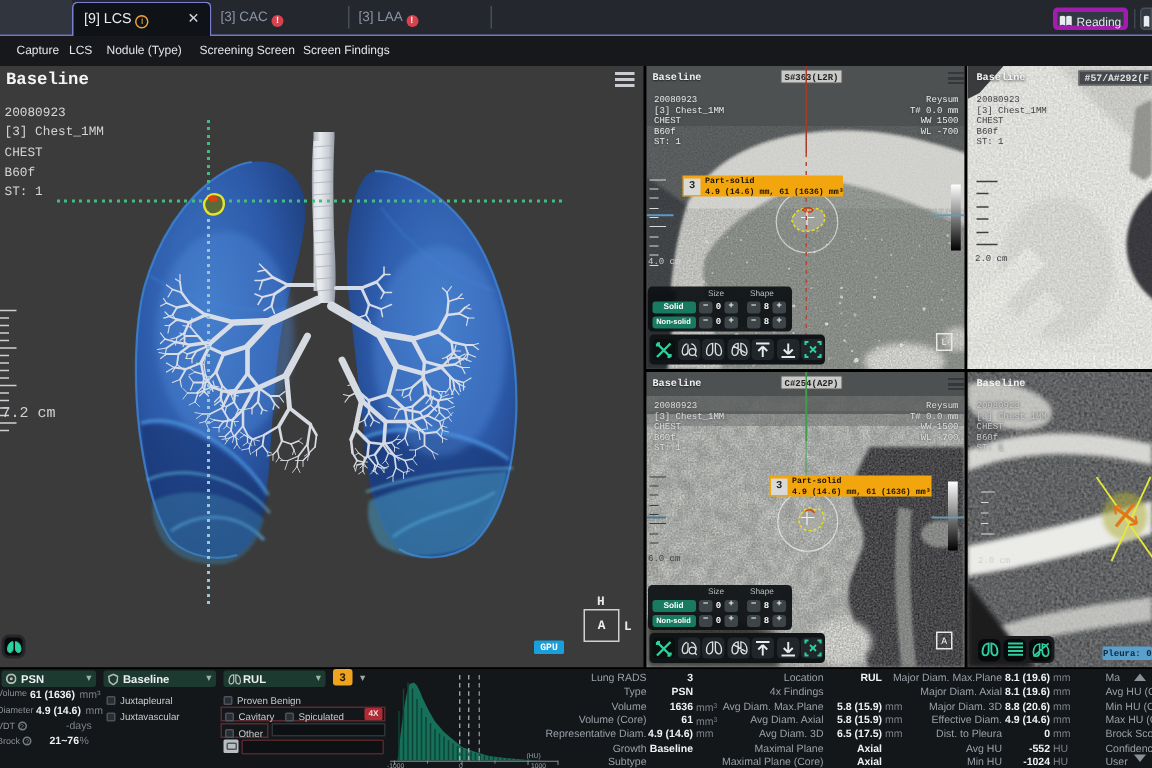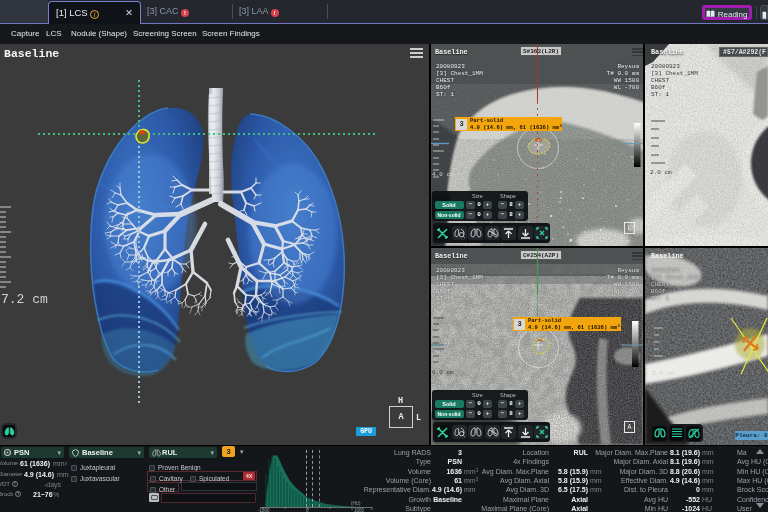--- a/index.html
+++ b/index.html
@@ -48,37 +48,37 @@
 .step b{position:absolute;top:0;width:9px;height:8px;background:#3e4549;border-radius:2px;color:#e8ecee;text-align:center;line-height:7px;font-size:6px;font-weight:bold}
 .step i{position:absolute;top:0;left:9px;width:8px;height:8px;color:#ffffff;text-align:center;line-height:8px;font-size:6px;font-style:normal;font-weight:bold;font-family:"Liberation Mono",monospace}
 .toolbar{position:absolute;width:117px;height:20px;background:#101416;border-radius:3px}
 .tbtn{position:absolute;top:2.5px;width:15px;height:14.5px;background:#20262a;border-radius:3px}
 .lbox{position:absolute;width:11px;height:12px;border:1px solid #e8e8e8;color:#f0f0f0;font-size:6.5px;text-align:center;line-height:12px;font-family:"Liberation Mono",monospace}
 </style></head><body>
 <div id="app">
 <div id="tabbar">
  <div id="tabstub"></div>
  <div id="tabline"></div>
- <div id="activetab"><span style="margin-left:7px">[1] LCS</span> <span class="infoi">i</span><span style="position:absolute;right:7px;top:0;color:#cfd4da">✕</span></div>
+ <div id="activetab"><span style="margin-left:7px">[9] LCS</span> <span class="infoi">i</span><span style="position:absolute;right:7px;top:0;color:#cfd4da">✕</span></div>
  <span class="tab2" style="left:147px">[3] CAC <span class="reddot">!</span></span>
  <span class="tab2" style="left:239px">[3] LAA <span class="reddot">!</span></span>
  <div class="tdiv" style="left:232px"></div>
  <div class="tdiv" style="left:327px"></div>
  <div id="readingbtn"><svg width="9" height="8" viewBox="0 0 9 8" style="vertical-align:-1px">
           <path d="M0.5 1 C1.5 0.3 3 0.3 4.2 1 L4.2 7 C3 6.3 1.5 6.3 0.5 7 Z M4.8 1 C6 0.3 7.5 0.3 8.5 1 L8.5 7 C7.5 6.3 6 6.3 4.8 7 Z" fill="#e8ecf0"></path>
         </svg> Reading</div>
  <div class="abs" style="left:756px;top:6px;width:1px;height:13px;background:#3f454d"></div>
       <div id="btn2"><svg width="6" height="9" viewBox="0 0 6 9" style="margin-left:0.5px;margin-top:3px">
           <path d="M0.5 1 C1.5 0.3 3 0.3 4.2 1 L4.2 8 C3 7.3 1.5 7.3 0.5 8 Z" fill="#e8ecf0"></path>
         </svg></div>
 </div>
 <div id="menubar">
  <span style="left:11px">Capture</span>
       <span style="left:46px">LCS</span>
-      <span style="left:71px">Nodule (Shape)</span>
+      <span style="left:71px">Nodule (Type)</span>
       <span style="left:133px">Screening Screen</span>
       <span style="left:202px">Screen Findings</span>
 </div>
 <div id="main">
  <div id="lpanel">
         <svg width="429" height="401" style="position:absolute;left:0;top:0">
 <defs>
 <radialGradient id="lgrad" cx="42%" cy="38%" r="72%">
  <stop offset="0%" stop-color="#3f7ccc"></stop>
               <stop offset="55%" stop-color="#2c5cb0"></stop>
@@ -642,20 +642,25 @@
 </g>
 </svg>
 <div class="abs" style="left:38px;top:89px;width:340px;height:2px;background:repeating-linear-gradient(90deg,#3fbf7f 0 2px,transparent 2px 5px)"></div>
 <div class="abs" style="left:138px;top:36px;width:2px;height:54px;background:repeating-linear-gradient(180deg,#3fbf7f 0 2px,transparent 2px 5px)"></div>
 <div class="abs" style="left:138px;top:92px;width:2px;height:270px;background:repeating-linear-gradient(180deg,#9cc4da 0 2px,transparent 2px 5px)"></div>
 <svg width="24" height="24" viewBox="0 0 24 24" style="position:absolute;left:131px;top:80px">
  <path d="M7 8 C10 4 17 5 18 10 C19 15 16 19 11 19 C7 19 5 15 5 12 C5 10 6 9 7 8 Z" fill="#5a6a3a" stroke="#e8e22a" stroke-width="1.6"></path>
  <path d="M8 8 C10 6 13 6 14 9 C13 11 9 11 8 8 Z" fill="#d04818" stroke="#e03a10" stroke-width="0.8"></path>
 </svg>
 <div class="phead" style="left:4px;top:3px;font-size:11.5px;color:#f2f4f6">Baseline</div>
+<div class="pmeta" style="left:3px;top:25px;font-size:8.5px;line-height:13.3px;color:#d2d5d8">20080923
+[3] Chest_1MM
+CHEST
+B60f
+ST: 1</div>
 <div class="abs" style="left:410px;top:4px;width:13px;height:10px;background:repeating-linear-gradient(180deg,#c9ccd0 0 2px,transparent 2px 4px)"></div>
 <svg width="16" height="100" style="position:absolute;left:0;top:160px">
  <g stroke="#cfd2d5" stroke-width="1">
  <line x1="0" y1="3" x2="11" y2="3"></line>
             <line x1="0" y1="8" x2="6" y2="8"></line>
             <line x1="0" y1="13" x2="6" y2="13"></line>
             <line x1="0" y1="18" x2="6" y2="18"></line>
             <line x1="0" y1="23" x2="6" y2="23"></line>
             <line x1="0" y1="28" x2="11" y2="28"></line>
             <line x1="0" y1="33" x2="6" y2="33"></line>
@@ -664,21 +669,21 @@
             <line x1="0" y1="48" x2="6" y2="48"></line>
             <line x1="0" y1="53" x2="11" y2="53"></line>
             <line x1="0" y1="58" x2="6" y2="58"></line>
             <line x1="0" y1="63" x2="6" y2="63"></line>
             <line x1="0" y1="68" x2="6" y2="68"></line>
             <line x1="0" y1="73" x2="6" y2="73"></line>
             <line x1="0" y1="78" x2="11" y2="78"></line>
             <line x1="0" y1="83" x2="6" y2="83"></line>
           </g>
 </svg>
-<div class="pmeta" style="left:1px;top:252px;font-size:13px;color:#cfd2d5">7.2 cm</div>
+<div class="pmeta" style="left:1px;top:229px;font-size:10px;color:#cfd2d5">7.2 cm</div>
 <div class="abs" style="left:1px;top:379px;width:16px;height:16px;background:#08090a;border:2px solid #24272a;border-radius:5px">
  <svg width="11" height="9" viewBox="0 0 13 11" style="position:absolute;left:0.5px;top:1.5px">
             <path d="M5.5 1 C3 1 1.2 3.5 1 7 C1 9 2 10 3.2 9.8 C4.6 9.6 5.4 8.6 5.5 7 Z M7.5 1 C10 1 11.8 3.5 12 7 C12 9 11 10 9.8 9.8 C8.4 9.6 7.6 8.6 7.5 7 Z" fill="#2fd0a0" stroke="#2fd0a0" stroke-width="0.8"></path>
           </svg>
 </div>
 <div class="abs" style="left:356px;top:383px;width:20px;height:9px;background:#19a0dc;border-radius:1px;color:#fff;font-size:6.5px;font-weight:bold;text-align:center;line-height:9px;font-family:'Liberation Mono',monospace">GPU</div>
 <div class="abs mono" style="left:398px;top:352px;color:#e6e8ea;font-size:8.5px;font-weight:bold">H</div>
 <div class="abs mono" style="left:389px;top:362px;width:24px;height:22px;border:1.5px solid #cfd0d1;color:#eceeef;font-size:8.5px;font-weight:bold;text-align:center;line-height:20px">A</div>
 <div class="abs mono" style="left:416px;top:369px;color:#e6e8ea;font-size:8.5px;font-weight:bold">L</div>
 </div>

